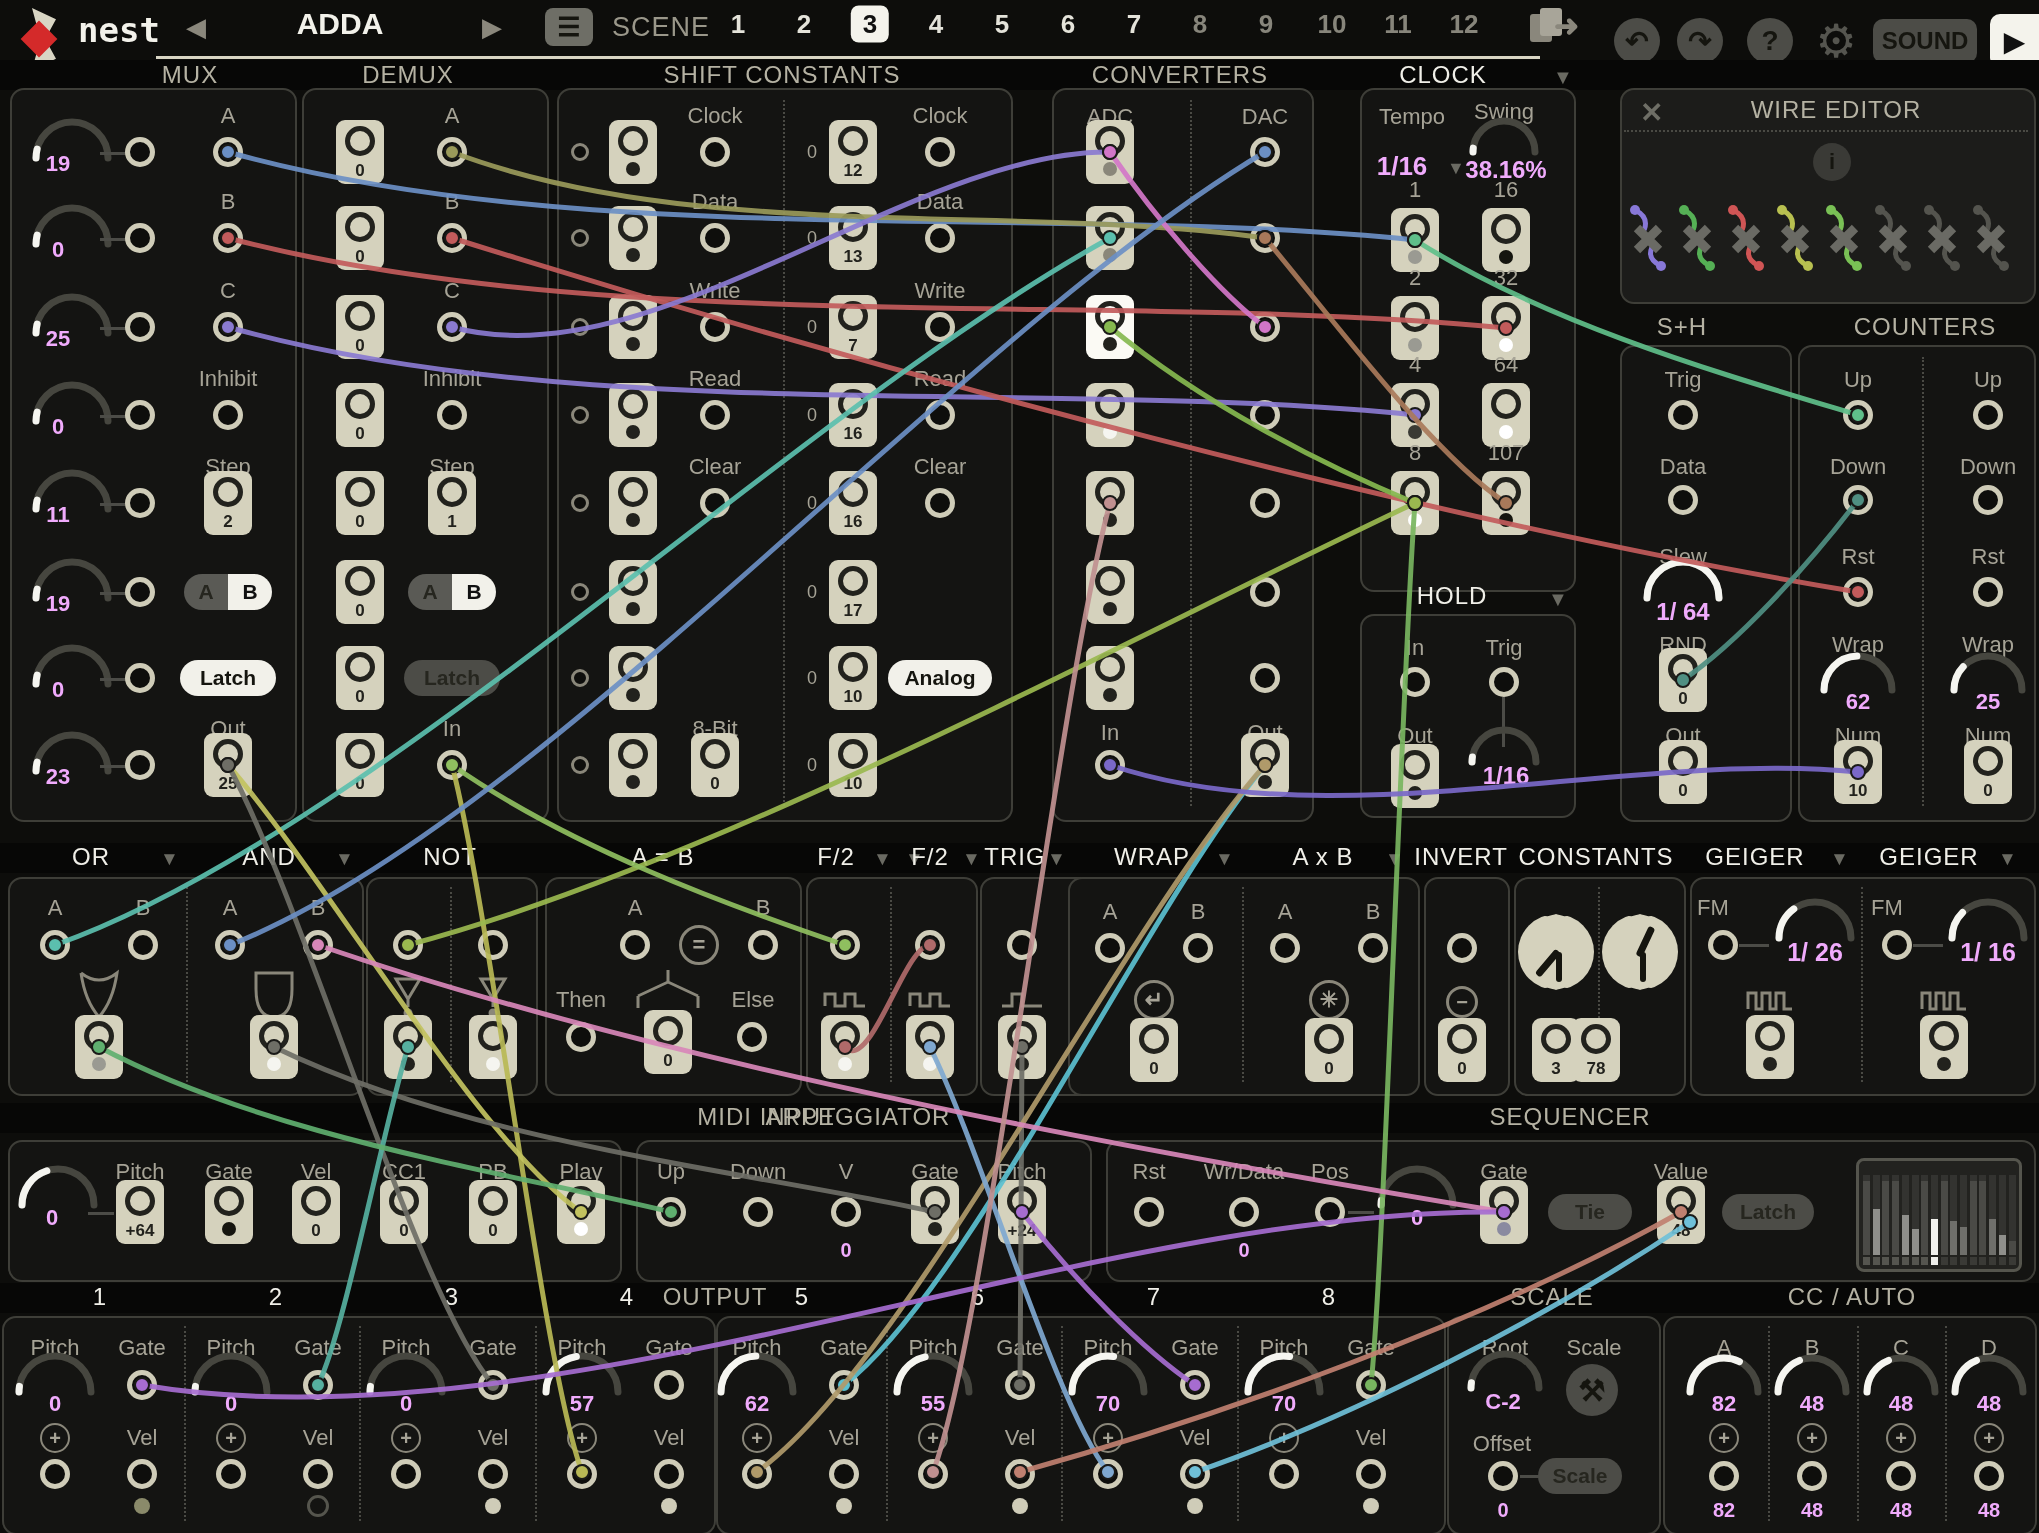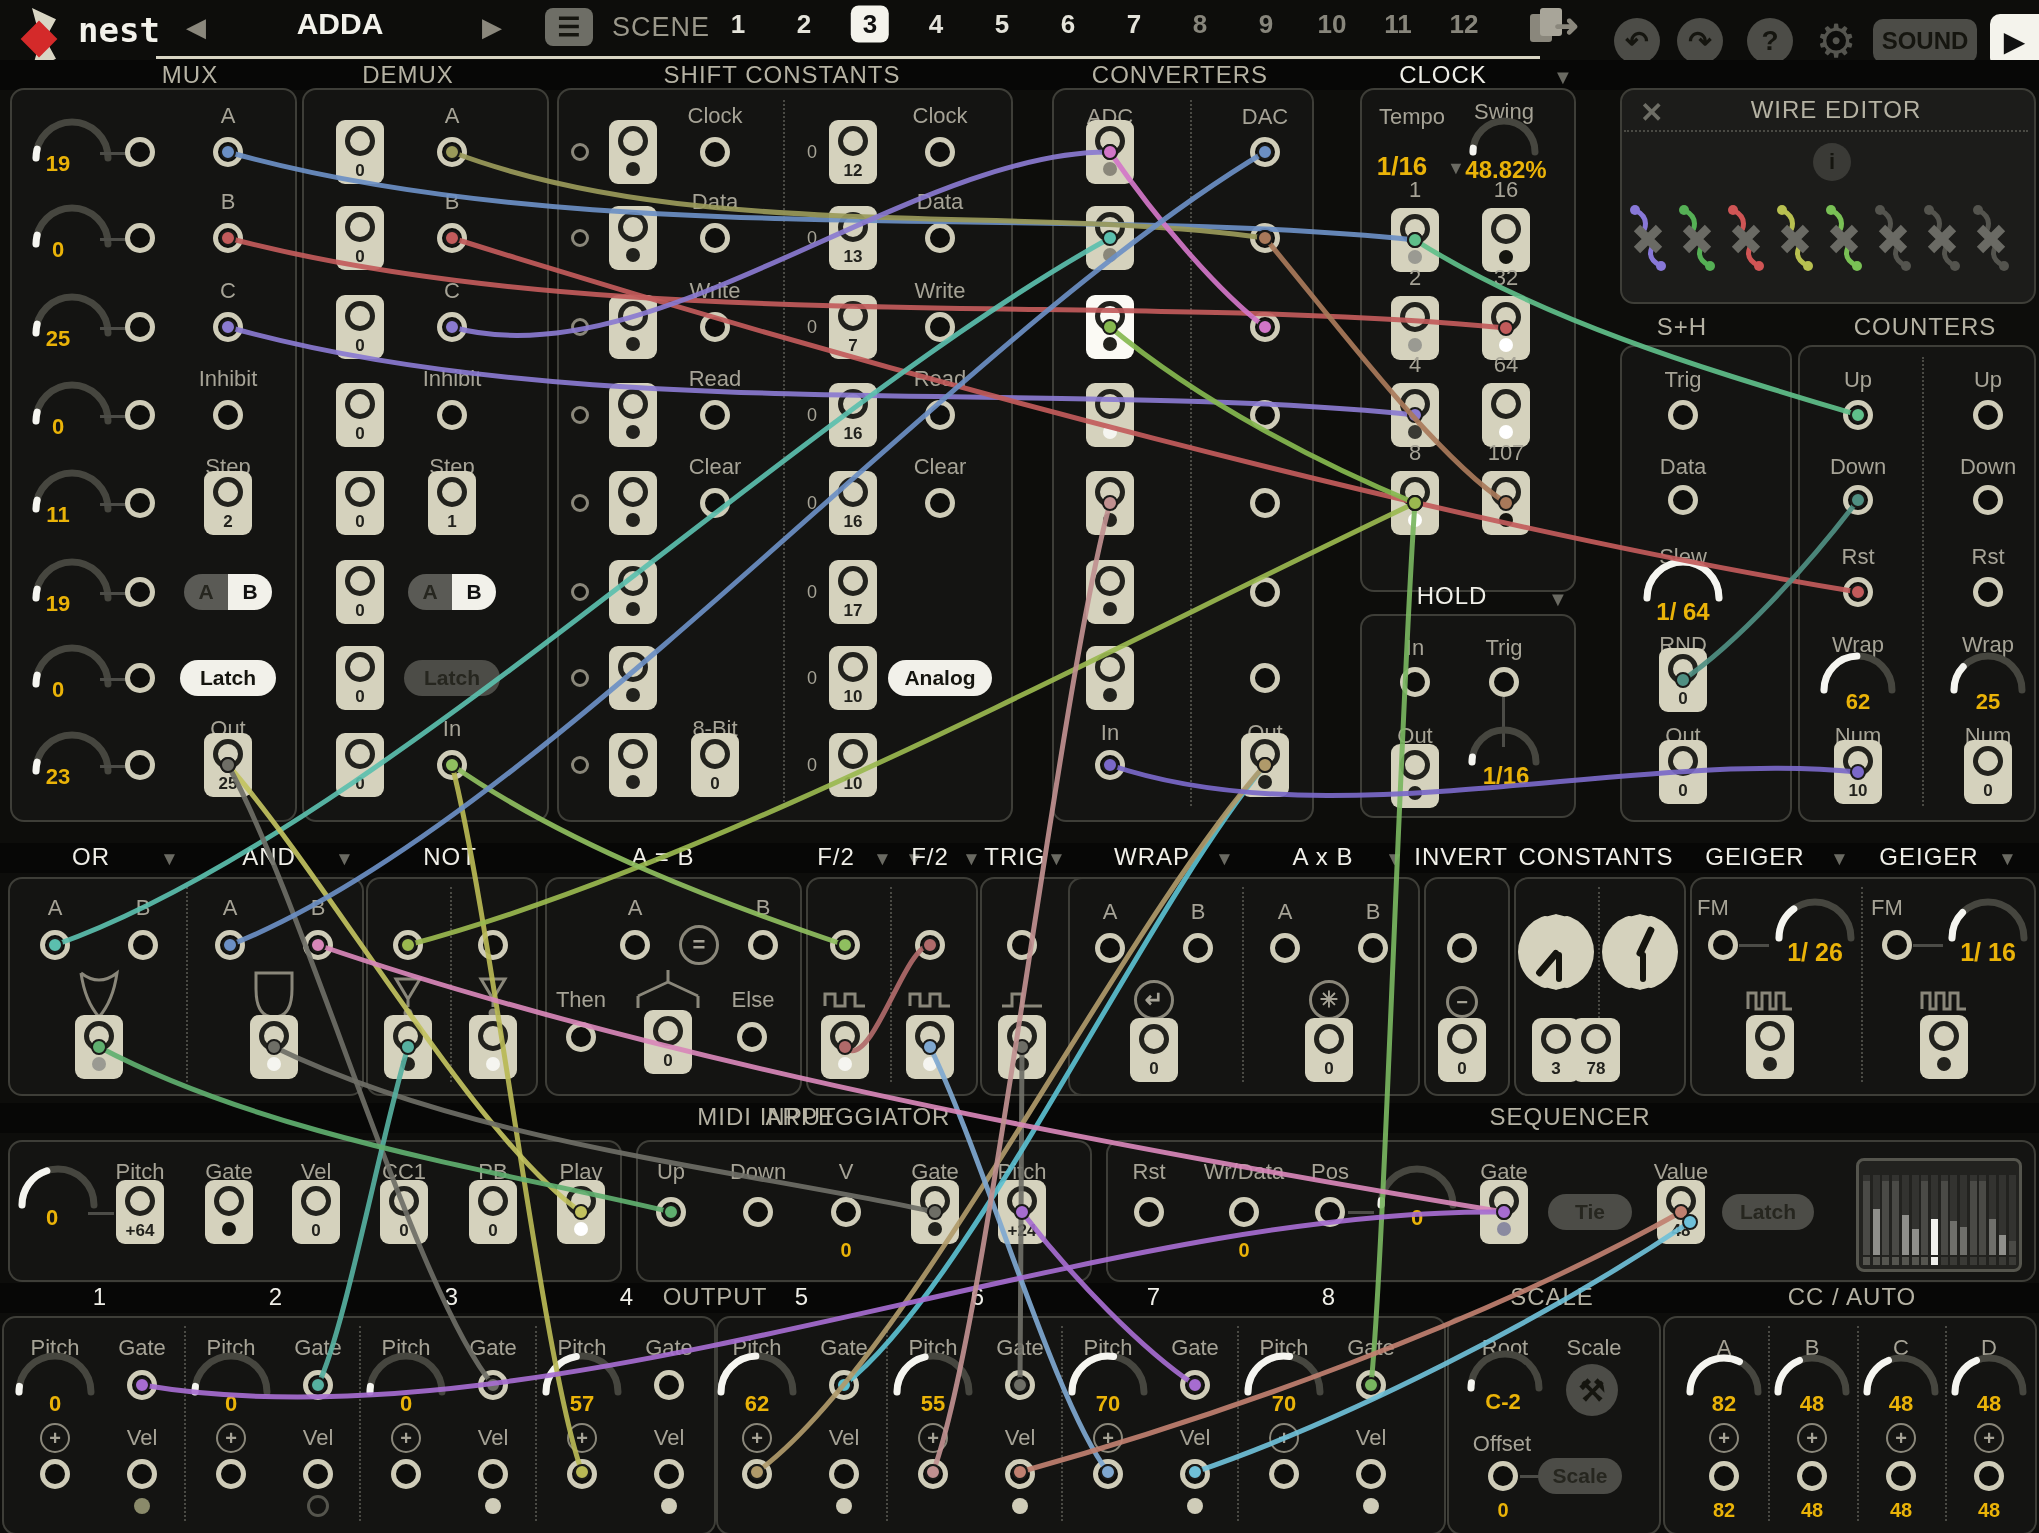--- a/index.html
+++ b/index.html
@@ -5,21 +5,21 @@
   html,body{margin:0;padding:0;background:#000;}
   #stage{position:relative;width:2039px;height:1533px;background:#0d0d0b;overflow:hidden;
          font-family:"Liberation Sans",sans-serif;color:#b8b5a6;}
   .abs{position:absolute;}
   .ctr{transform:translate(-50%,-50%);}
   .panel{position:absolute;border:2px solid #3e3e38;border-radius:14px;background:#141412;}
   .panel.dk{background:#1c1c1a;}
   .hdr{position:absolute;transform:translate(-50%,-50%);font-size:24px;letter-spacing:1px;color:#b5b2a3;white-space:nowrap;}
   .hdr.w{color:#f0efe8;}
   .lbl{position:absolute;transform:translate(-50%,-50%);font-size:22px;color:#a6a396;white-space:nowrap;}
-  .val{position:absolute;transform:translate(-50%,-50%);font-size:22px;color:#eab308;font-weight:bold;white-space:nowrap;}
+  .val{position:absolute;transform:translate(-50%,-50%);font-size:22px;color:#f0abfc;font-weight:bold;white-space:nowrap;}
   .port{position:absolute;box-sizing:border-box;width:30px;height:30px;border:5px solid #cfccb8;
         border-radius:50%;background:#0e0e0c;transform:translate(-50%,-50%);}
   .port.sm{width:18px;height:18px;border-width:3px;border-color:#8a877a;}
   .bport{position:absolute;width:48px;height:64px;border-radius:9px;background:#d5d2bd;transform:translate(-50%,-50%);}
   .bport .ring{position:absolute;left:50%;top:6px;transform:translateX(-50%);box-sizing:border-box;
         width:30px;height:30px;border:5px solid #22221d;border-radius:50%;}
   .bport .bval{position:absolute;left:50%;bottom:3px;transform:translateX(-50%);font-size:17px;font-weight:bold;color:#22221d;}
   .bport .bdot{position:absolute;left:50%;bottom:8px;transform:translateX(-50%);width:14px;height:14px;border-radius:50%;}
   .bport.hl{background:#fbfaf4;}
   .pill{position:absolute;transform:translate(-50%,-50%);border-radius:18px;font-size:21px;font-weight:bold;
@@ -389,21 +389,21 @@
       <div class="abs" style="left: 1553px; top: 66px; font-size: 20px; color: rgb(106, 106, 98);">▼</div>
       <div class="panel" style="left: 1360px; top: 88px; width: 212px; height: 500px;"></div>
       <div class="lbl" style="left: 1412px; top: 117px;">Tempo</div>
       <div class="lbl" style="left: 1504px; top: 112px;">Swing</div>
       <div class="val" style="left: 1402px; top: 166px; font-size: 26px;">1/16</div>
       <div class="abs" style="left: 1447px; top: 158px; font-size: 18px; color: rgb(106, 106, 98);">▼</div>
       <svg width="74" height="47" style="position: absolute; left: 1467px; top: 111px; pointer-events: none;">
         <path d="M 6 41.00000000000001 A 31 31 0 0 1 68 40.99999999999999" stroke="#46463f" stroke-width="7" fill="none" stroke-linecap="round"></path>
         <path d="M 6 41.00000000000001 A 31 31 0 0 1 6.2444442592511855 37.11466975950657" stroke="#f5f5f0" stroke-width="7" fill="none" stroke-linecap="round"></path>
       </svg>
-      <div class="val" style="left: 1506px; top: 170px; font-size: 24px;">48.82%</div>
+      <div class="val" style="left: 1506px; top: 170px; font-size: 24px;">38.16%</div>
       <div class="lbl" style="left: 1415px; top: 190px;">1</div>
       <div class="bport" style="left: 1415px; top: 240px;">
         <div class="ring"></div>
         <div class="bdot" style="background: rgb(154, 154, 146);"></div>
       </div>
       <div class="lbl" style="left: 1506px; top: 190px;">16</div>
       <div class="bport" style="left: 1506px; top: 240px;">
         <div class="ring"></div>
         <div class="bdot" style="background: rgb(21, 21, 15);"></div>
       </div>

